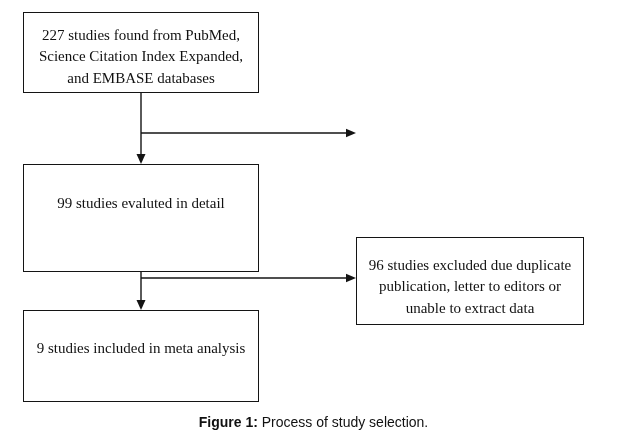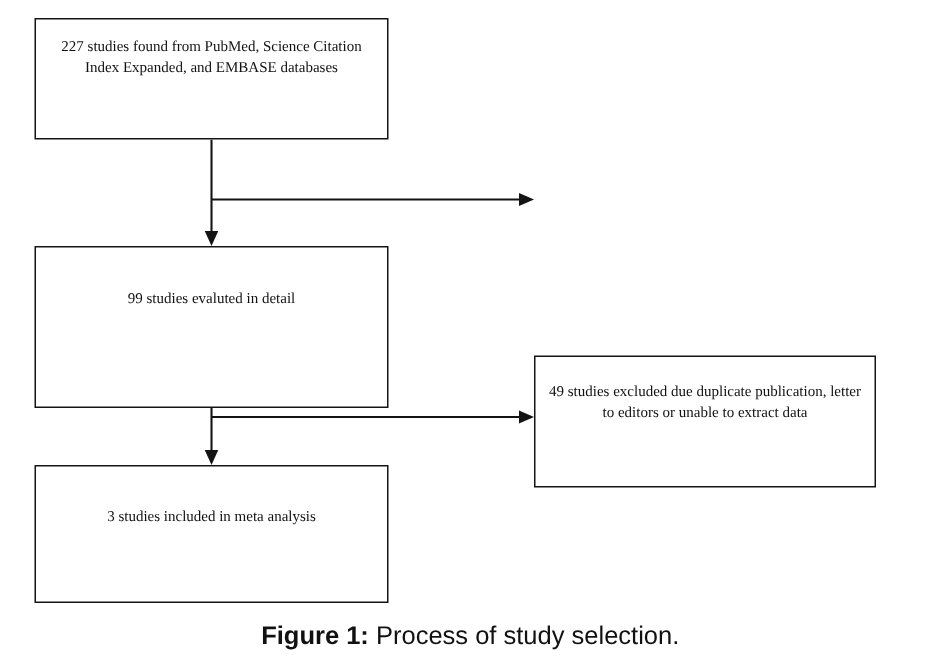--- a/index.html
+++ b/index.html
@@ -26,21 +26,21 @@
 
   .flow-box {
     position: absolute;
     box-sizing: border-box;
     border: 1px solid #141414;
     background: #ffffff;
     display: flex;
     justify-content: center;
     text-align: center;
     font-family: "Liberation Serif", serif;
-    font-size: 10px;
+    font-size: 15px;
     line-height: 1.42;
     color: #111111;
   }
   .flow-box .box-text {
     display: block;
     width: 100%;
     padding: 0 9px;
     box-sizing: border-box;
   }
 
@@ -97,21 +97,21 @@
   .arrow-head { fill: #141414; }
 
   
   #figure-caption {
     position: absolute;
     left: 0;
     top: 414px;
     width: 627px;
     text-align: center;
     font-family: "Liberation Sans", sans-serif;
-    font-size: 17px;
+    font-size: 14px;
     color: #111111;
     white-space: nowrap;
   }
   #figure-caption .caption-label {
     font-weight: bold;
   }
 </style>
 </head>
 <body>
 
@@ -135,24 +135,24 @@
   <div class="flow-box" id="box-identification">
     <span class="box-text">227 studies found from PubMed, Science Citation Index Expanded, and EMBASE databases</span>
   </div>
 
 
   <div class="flow-box" id="box-evaluated">
     <span class="box-text">99 studies evaluted in detail</span>
   </div>
 
   <div class="flow-box" id="box-excluded-duplicate">
-    <span class="box-text">49 studies excluded due duplicate publication, letter to editors or unable to extract data</span>
+    <span class="box-text">96 studies excluded due duplicate publication, letter to editors or unable to extract data</span>
   </div>
 
   <div class="flow-box" id="box-included">
-    <span class="box-text">3 studies included in meta analysis</span>
+    <span class="box-text">9 studies included in meta analysis</span>
   </div>
 
   <div id="figure-caption">
     <span class="caption-label">Figure 1:</span><span class="caption-body"> Process of study selection.</span>
   </div>
 
 </div>
 
 </body></html>

